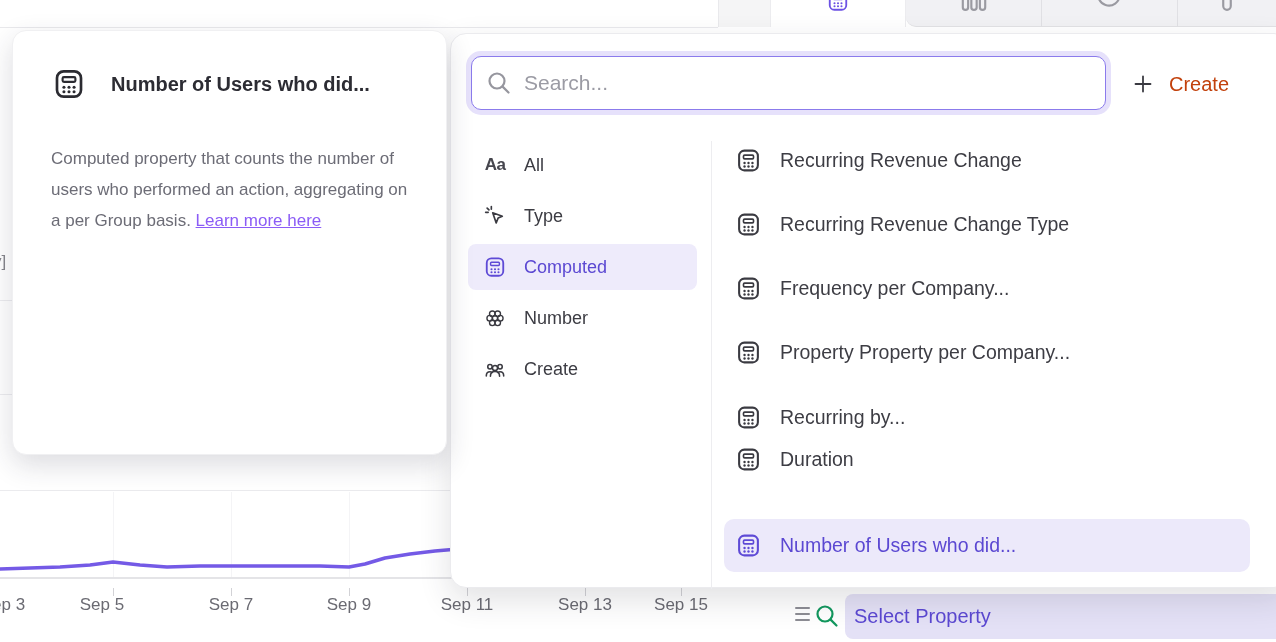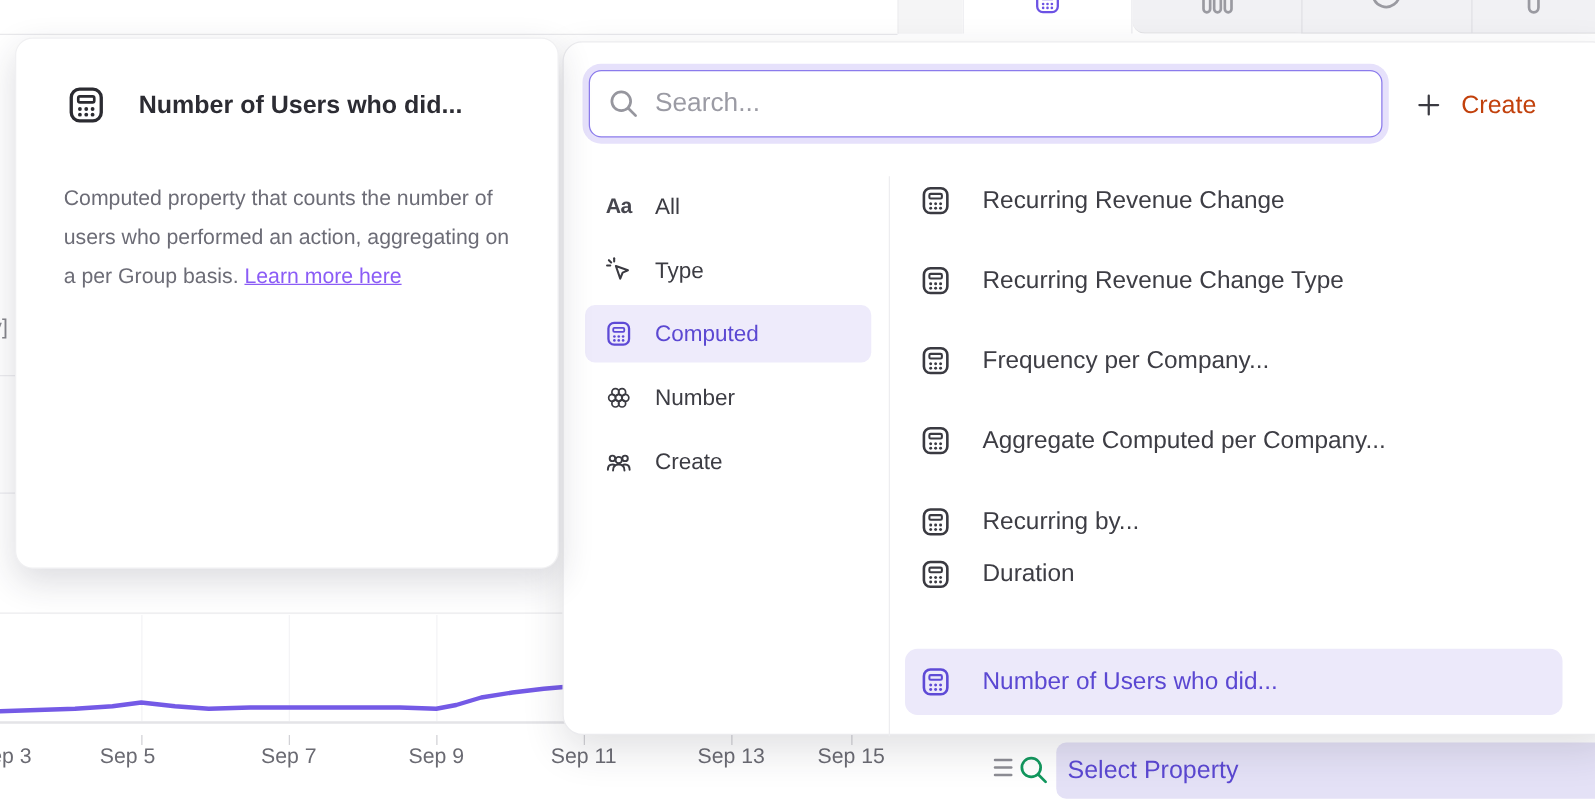--- a/index.html
+++ b/index.html
@@ -78,21 +78,21 @@
   }
   .cat-row .cicon { width:22px; height:22px; color:#3a3a41; display:flex; align-items:center; justify-content:center; }
   .cat-row.selected { background:#EEEBFB; color:#5B48D2; }
   .cat-row.selected .cicon { color:#5E4AD6; }
   .aa-glyph { font-size:17px; font-weight:600; color:#46464e; letter-spacing:-.5px; }
 
   .v-divider { left:260px; top:107px; width:1px; height:448px; background:#ededf0; }
 
   .list-row {
     left:273px; width:526px; height:53px; border-radius:10px;
-    display:flex; align-items:center; padding-left:12px; gap:25px;
+    display:flex; align-items:center; padding-left:12px; gap:19px;
     font-size:19.5px; color:#3d3d44; cursor:pointer;
   }
   .list-row .licon { width:25px; height:25px; color:#3a3a41; flex:0 0 auto; }
   .list-row.selected { background:#ECE9FA; color:#5B48D2; }
   .list-row.selected .licon { color:#5E4AD6; }
 
   
   .tooltip-card {
     left:12px; top:30px; width:435px; height:425px; background:#ffffff;
     border:1px solid #f0f0f2; border-radius:14px;
@@ -292,21 +292,21 @@
   <div class="abs list-row" style="top:228px">
     <svg class="licon" viewBox="0 0 24 24">
         <use href="#i-calc"></use>
       </svg>
     <span>Frequency per Company...</span>
   </div>
   <div class="abs list-row" style="top:292px">
     <svg class="licon" viewBox="0 0 24 24">
         <use href="#i-calc"></use>
       </svg>
-    <span>Aggregate Computed per Company...</span>
+    <span>Property Property per Company...</span>
   </div>
   <div class="abs list-row" style="top:357px">
     <svg class="licon" viewBox="0 0 24 24">
         <use href="#i-calc"></use>
       </svg>
     <span>Recurring by...</span>
   </div>
   <div class="abs list-row" style="top:399px">
     <svg class="licon" viewBox="0 0 24 24">
         <use href="#i-calc"></use>

